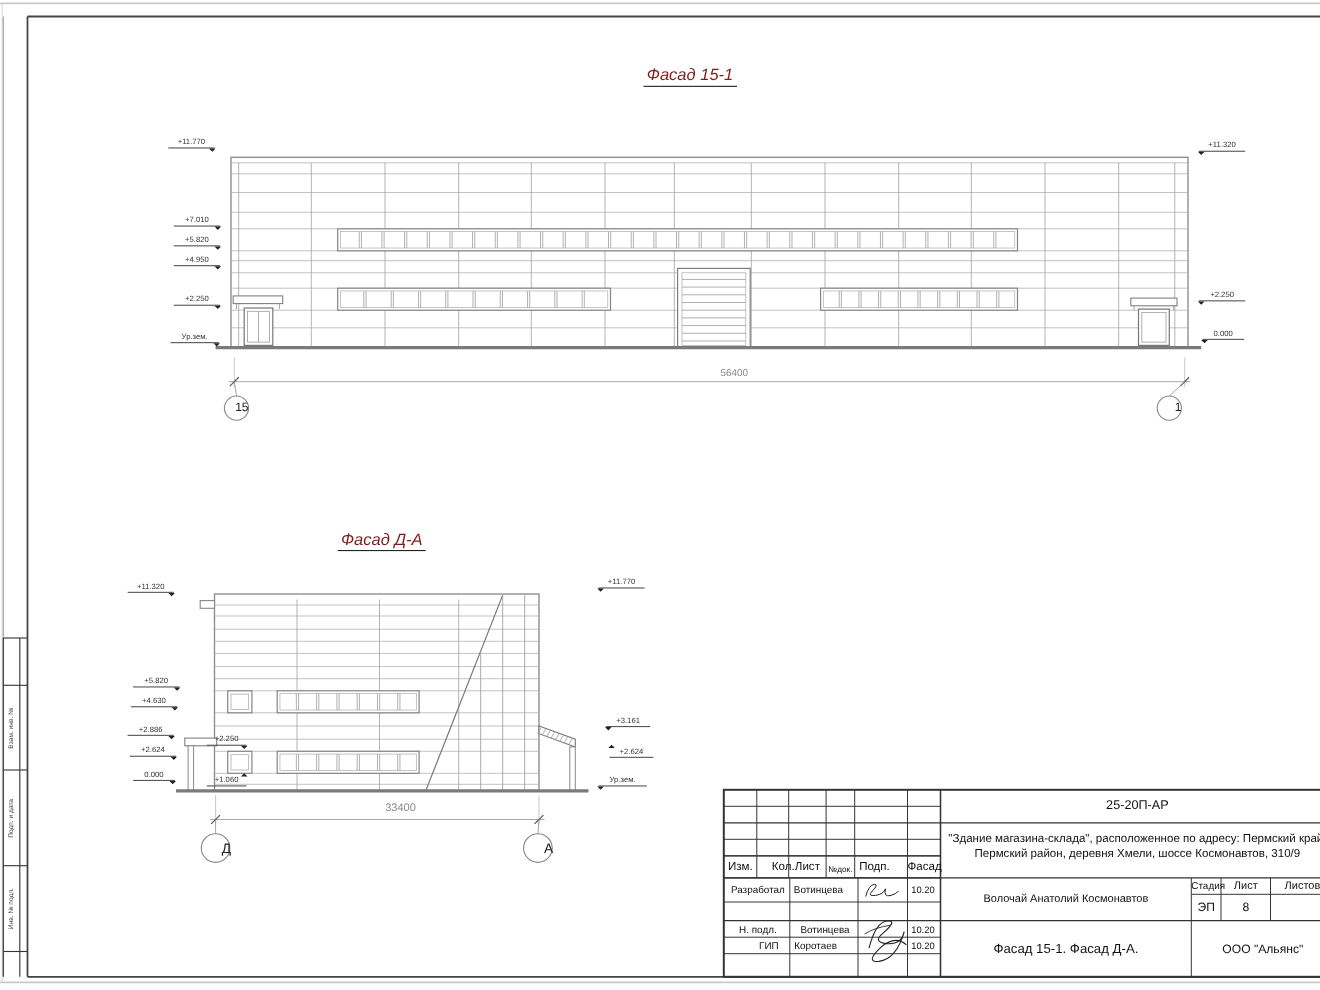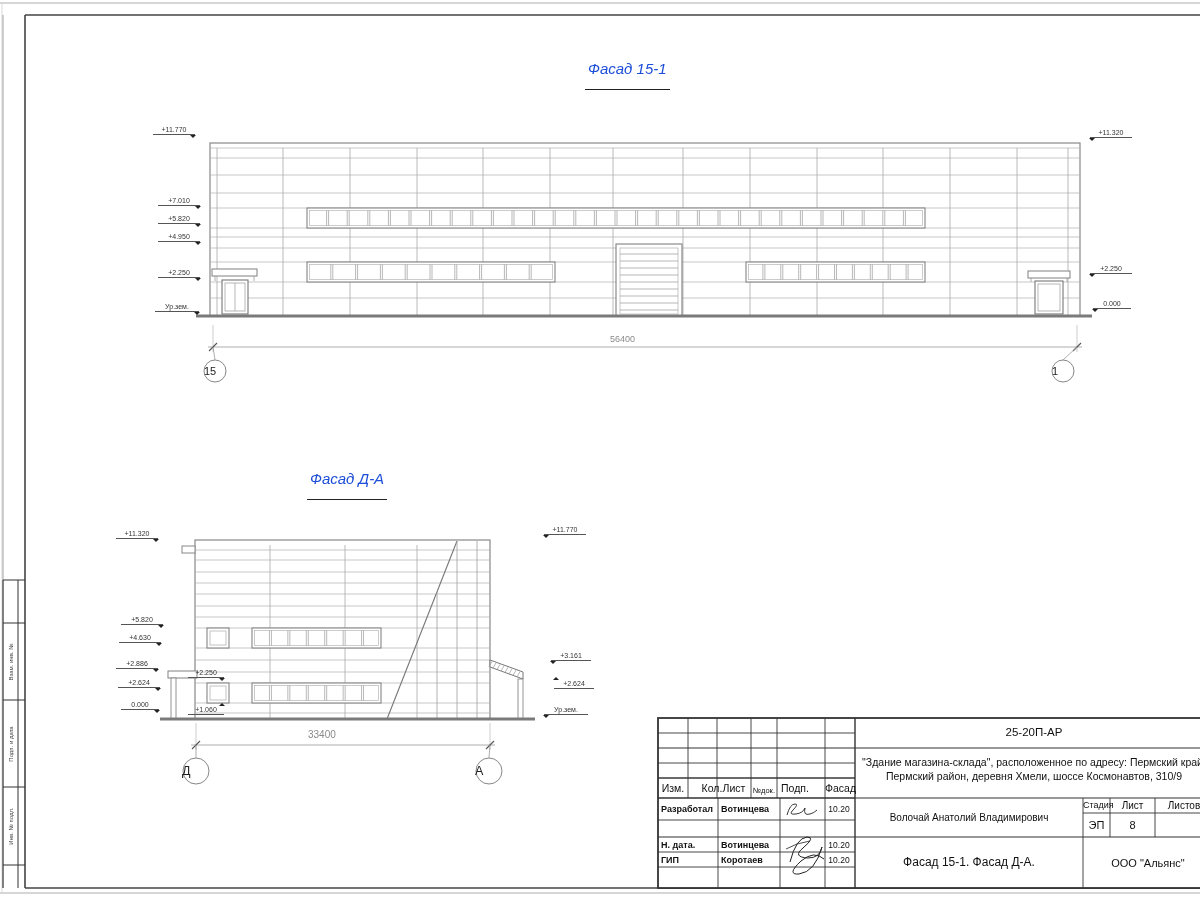--- a/index.html
+++ b/index.html
@@ -1,30 +1,30 @@
 <!DOCTYPE html>
 <html><head>
 <meta charset="utf-8">
 <style>
   html,body{margin:0;padding:0;width:1200px;height:900px;background:#fff;overflow:hidden;
             font-family:"Liberation Sans",sans-serif;}
   #art{position:absolute;left:0;top:0;}
-  .dtitle{position:absolute;font-style:italic;font-size:15px;color:#1d4ed8;
-          border-bottom:1px solid #222;padding:0 3px 12px 3px;white-space:nowrap;}
+  .dtitle{position:absolute;font-style:italic;font-size:15px;color:#7f1d1d;
+          border-bottom:1px solid #222;padding:0 3px 1px 3px;white-space:nowrap;}
   .elev{position:absolute;font-size:7px;line-height:8px;color:#333;white-space:nowrap;}
   .elev span{display:block;text-align:center;border-bottom:1px solid #555;padding:0 2px;}
   .elev i{position:absolute;width:0;height:0;border:3.2px solid transparent;}
   .elev i.r{border-top-color:#222;right:-1px;top:100%;}
   .elev i.l{border-top-color:#222;left:-1px;top:100%;}
   .elev i.ur{border-bottom-color:#222;right:-1px;bottom:100%;}
   .elev i.ul{border-bottom-color:#222;left:-1px;bottom:100%;}
-  .dimlab{position:absolute;text-align:left;color:#8a8a8a;}
-  .axis{position:absolute;text-align:left;color:#222;}
+  .dimlab{position:absolute;text-align:right;color:#8a8a8a;}
+  .axis{position:absolute;text-align:right;color:#222;}
   .tb{position:absolute;color:#111;text-align:center;white-space:nowrap;}
-  .tb.lft{text-align:left;font-weight:bold;}
+  .tb.lft{text-align:center;}
   .side{position:absolute;left:4px;width:14px;display:flex;align-items:center;justify-content:center;}
   .side span{transform:rotate(-90deg);white-space:nowrap;font-size:6px;color:#444;}
 </style>
 </head>
 <body>
 
 <svg id="art" width="1200" height="900">
     <line x1="0" y1="3" x2="1200" y2="3" stroke="#c9c9c9" stroke-width="1.5"></line>
     <line x1="0" y1="893" x2="1200" y2="893" stroke="#c9c9c9" stroke-width="1.5"></line>
     <line x1="2" y1="3" x2="2" y2="893" stroke="#d9d9d9" stroke-width="1"></line>
@@ -298,21 +298,21 @@
     <line x1="658" y1="837" x2="1213" y2="837" stroke="#333" stroke-width="1.2"></line>
     <line x1="1083" y1="813" x2="1213" y2="813" stroke="#333" stroke-width="0.9"></line>
     <line x1="658" y1="778" x2="855" y2="778" stroke="#333" stroke-width="1.2"></line>
     <line x1="658" y1="798" x2="855" y2="798" stroke="#333" stroke-width="1.2"></line>
     <path d="M787,815 q3,-11 8,-11 q4,0 -2,6 q-5,5 3,4 q7,-1 9,-6 q-2,8 5,6 q4,-1 7,-4" stroke="#222" stroke-width="0.9" fill="none"></path>
     <path d="M790,862 q6,-24 17,-25 q9,0 -4,11 q-11,9 5,10 q12,0 14,-11 q-7,25 -23,27 q-13,1 2,-13 q13,-11 23,-2" stroke="#222" stroke-width="1" fill="none"></path>
     <path d="M786,849 q10,-6 24,-8" stroke="#222" stroke-width="0.8" fill="none"></path>
   </svg>
 
 <div class="dtitle" style="left:585px;top:60px">Фасад 15-1</div>
-<div class="dtitle" style="left:307px;top:470px">Фасад Д-А</div>
+<div class="dtitle" style="left:307px;top:482px">Фасад Д-А</div>
 
 <div class="elev" style="left:153px;top:126px;width:42px">
     <span>+11.770</span>
     <i class="r"></i>
   </div>
 <div class="elev" style="left:158px;top:197px;width:42px">
     <span>+7.010</span>
     <i class="r"></i>
   </div>
 <div class="elev" style="left:158px;top:215px;width:42px">
@@ -422,29 +422,29 @@
 <div class="tb" style="left:688px;top:782px;width:48px;font-size:10.5px">Кол.</div>
 <div class="tb" style="left:717px;top:782px;width:34px;font-size:10.5px">Лист</div>
 <div class="tb" style="left:751px;top:786px;width:26px;font-size:7.5px">№док.</div>
 <div class="tb" style="left:777px;top:782px;width:36px;font-size:10.5px">Подп.</div>
 <div class="tb" style="left:825px;top:782px;width:28px;font-size:10.5px">Фасад</div>
 
 <div class="tb lft" style="left:661px;top:804px;width:56px;font-size:9px">Разработал</div>
 <div class="tb lft" style="left:721px;top:804px;width:46px;font-size:9px">Вотинцева</div>
 <div class="tb" style="left:826px;top:804px;width:26px;font-size:8.5px">10.20</div>
 
-<div class="tb lft" style="left:661px;top:840px;width:56px;font-size:9px">Н. дата.</div>
+<div class="tb lft" style="left:661px;top:840px;width:56px;font-size:9px">Н. подл.</div>
 <div class="tb lft" style="left:721px;top:840px;width:58px;font-size:9px">Вотинцева</div>
 <div class="tb" style="left:826px;top:840px;width:26px;font-size:8.5px">10.20</div>
 
 <div class="tb lft" style="left:661px;top:855px;width:76px;font-size:9px">ГИП</div>
 <div class="tb lft" style="left:721px;top:855px;width:41px;font-size:9px">Коротаев</div>
 <div class="tb" style="left:826px;top:855px;width:26px;font-size:8.5px">10.20</div>
 
-<div class="tb" style="left:858px;top:812px;width:222px;font-size:10px">Волочай Анатолий Владимирович</div>
+<div class="tb" style="left:858px;top:812px;width:222px;font-size:10px">Волочай Анатолий Космонавтов</div>
 
 <div class="tb" style="left:1083px;top:800px;width:27px;font-size:9px">Стадия</div>
 <div class="tb" style="left:1110px;top:800px;width:45px;font-size:10px">Лист</div>
 <div class="tb" style="left:1155px;top:800px;width:58px;font-size:10px">Листов</div>
 <div class="tb" style="left:1083px;top:819px;width:27px;font-size:11px">ЭП</div>
 <div class="tb" style="left:1110px;top:819px;width:45px;font-size:11px">8</div>
 
 <div class="tb" style="left:858px;top:855px;width:222px;font-size:12px">Фасад 15-1. Фасад Д-А.</div>
 <div class="tb" style="left:1085px;top:857px;width:126px;font-size:11px">ООО "Альянс"</div>
 

